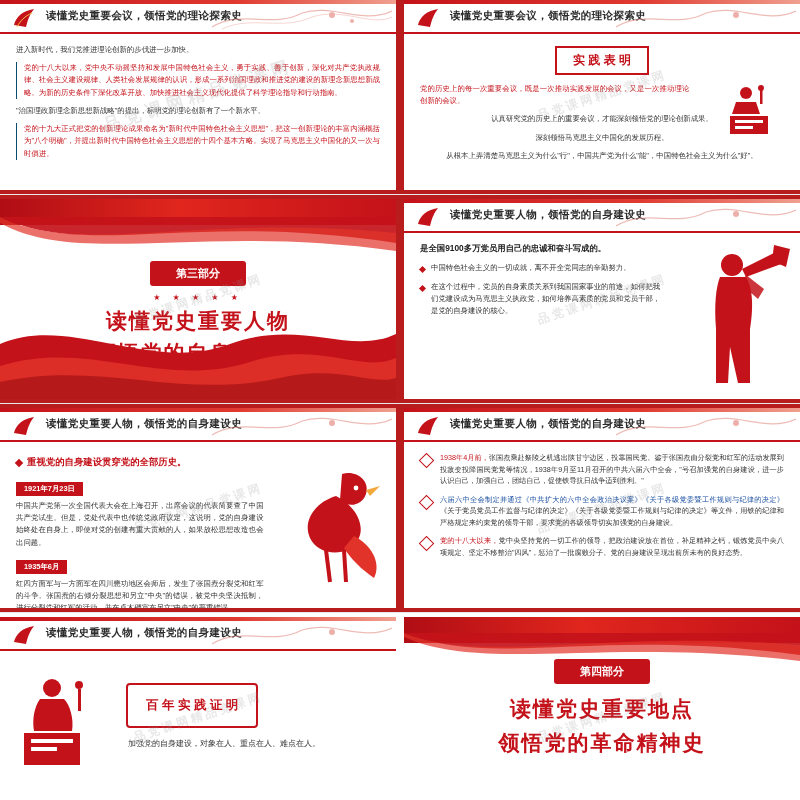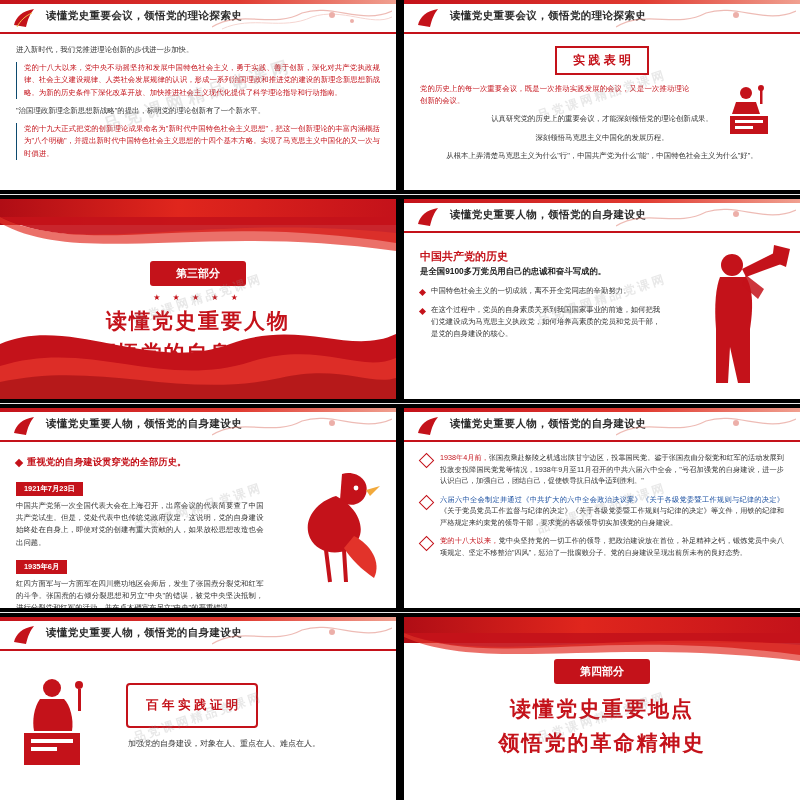--- a/index.html
+++ b/index.html
@@ -5,22 +5,22 @@
   * { box-sizing: border-box; }
   html, body {
     margin: 0; padding: 0;
     width: 800px; height: 800px;
     background: #ffffff;
     font-family: "Liberation Sans", "DejaVu Sans", sans-serif;
     overflow: hidden;
   }
   .page {
     position: relative;
-    width: 800px; height: 800px;
-    background: #000000;
+    width: 800px; height: 612px;
+    background: #b91c1c;
     display: grid;
     grid-template-columns: 396px 396px;
     grid-template-rows: 190px 1px 200px 1px 200px 1px 200px;
     gap: 4px 8px;
     padding: 0;
   }
   .slide {
     position: relative;
     background: #ffffff;
     overflow: hidden;
@@ -246,21 +246,20 @@
     <svg class="trumpet" viewBox="0 0 108 150">
       <circle cx="46" cy="22" r="11" fill="#c4121a"></circle>
       <path d="M34 34 C30 44, 28 62, 30 86 L64 86 C68 60, 66 44, 60 34 Z" fill="#c4121a"></path>
       <path d="M30 86 L30 140 L42 140 L44 104 L52 140 L64 140 L64 86 Z" fill="#c4121a"></path>
       <path d="M56 26 L92 8 L98 20 L60 34 Z" fill="#c4121a"></path>
       <path d="M88 2 L104 6 L100 24 L86 18 Z" fill="#c4121a"></path>
       <path d="M60 32 L78 46 L72 56 L56 42 Z" fill="#c4121a" opacity=".85"></path>
     </svg>
     <div class="body">
       <div style="width:66%">
-        <div class="s4-title">中国共产党的历史</div>
         <div class="s4-sub">是全国9100多万党员用自己的忠诚和奋斗写成的。</div>
         <div class="bullet">中国特色社会主义的一切成就，离不开全党同志的辛勤努力。</div>
         <div class="bullet">在这个过程中，党员的自身素质关系到我国国家事业的前途，如何把我们党建设成为马克思主义执政党，如何培养高素质的党员和党员干部，是党的自身建设的核心。</div>
       </div>
     </div>
     <div class="wm wm2">品党课网精品党课网</div>
   </div>
 
   <div class="gap-row"></div>
 

